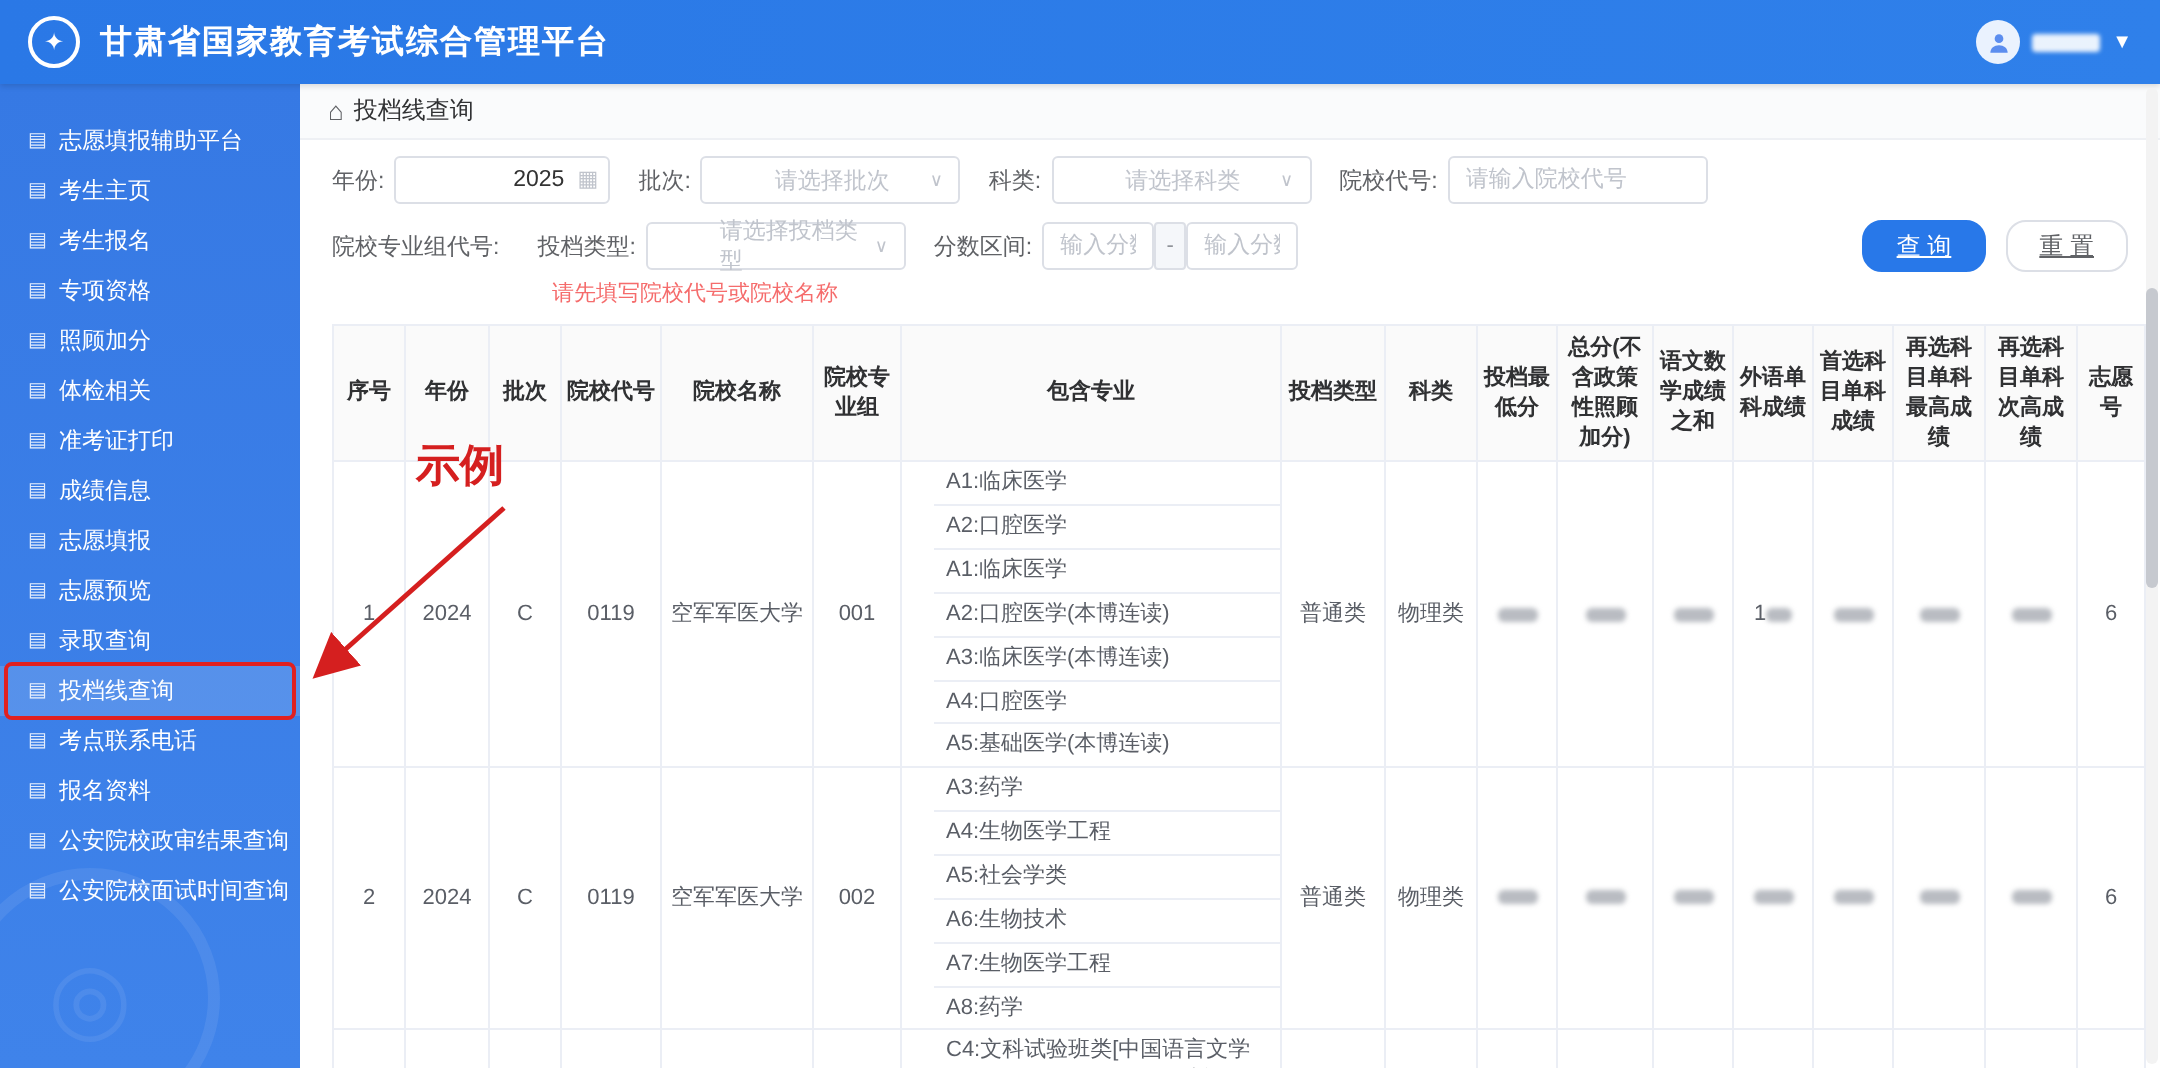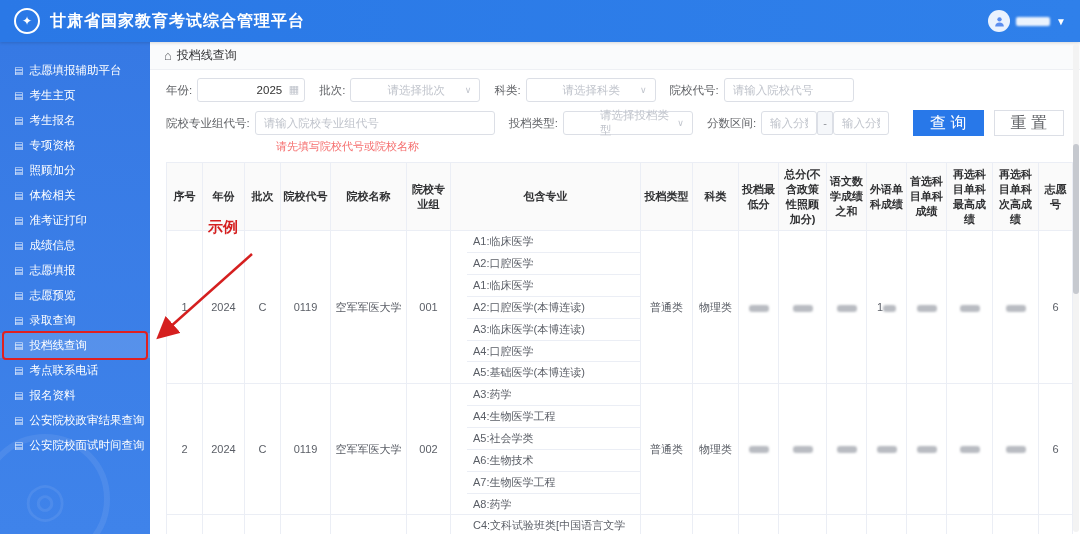--- a/index.html
+++ b/index.html
@@ -48,42 +48,42 @@
   input.ctrl::placeholder { color:#c0c4cc; }
   .sel { justify-content:space-between; color:#c0c4cc; cursor:pointer;padding-left:36px; }
   .sel .caret { color:#c0c4cc; font-size:9px; margin-left:6px; }
   .year-wrap { position:relative; }
   .year-wrap input { width:108px; padding-right:22px;text-align:right; }
   .year-wrap .cal { position:absolute; right:6px; top:5px; color:#c0c4cc; font-size:11px; }
   .w130 { width:130px; } .w140 { width:140px; } .w240 { width:240px; } .w70 { width:56px; }
   .dash-box { width:16px; height:24px; background:#f5f7fa; border:1px solid #dcdfe6; border-radius:2px;
     display:flex; align-items:center; justify-content:center; color:#909399; font-size:11px; }
   .btns { margin-left:auto; display:flex; gap:10px; }
-  .btn { height:26px; padding:0 16px; border-radius:0; font-size:16px; cursor:pointer; border:1px solid transparent; }
+  .btn { height:26px; padding:0 16px; border-radius:10px; font-size:12px; cursor:pointer; border:1px solid transparent;text-decoration:underline; }
   .btn-primary { background:#2878e9; color:#fff; border-color:#2878e9; }
   .btn-plain { background:#fff; color:#606266; border-color:#dcdfe6; }
   .hint { font-size:11px; color:#f56c6c; margin:3px 0 0 110px; }
 
   
   .table-wrap { margin:8px 0 0 16px; }
   table.grid { border-collapse:collapse; table-layout:fixed; width:906px; font-size:11px; }
   .grid th { border:1px solid #ebeef5; background:#fafafa; color:#303133; font-weight:bold;
     padding:4px 2px; text-align:center; line-height:1.35; }
   .grid td { border:1px solid #ebeef5; color:#5a5e66; text-align:center; padding:2px 3px; line-height:1.35; }
   .grid td.majors-cell { padding:0; text-align:left; }
   .major-line { padding:3px 6px; border-bottom:1px solid #ebeef5;margin-left:16px; }
   .major-line:last-child { border-bottom:none; }
   .blur-val { display:inline-block; width:20px; height:7px; background:#b9bcc2; border-radius:3px;
     filter:blur(1.3px); vertical-align:middle; }
   .blur-sm { width:13px; }
 
   
   .anno-box { position:absolute; left:2px; top:331px; width:146px; height:29px;
     border:2px solid #e02020; border-radius:4px; z-index:40; pointer-events:none; }
-  .anno-label { position:absolute; left:208px; top:218px; color:#d51f1f; font-size:15px;
+  .anno-label { position:absolute; left:208px; top:218px; color:#d51f1f; font-size:22px;
     font-family:"DejaVu Serif","Liberation Serif",serif; font-weight:bold; z-index:40; }
   .anno-arrow { position:absolute; left:140px; top:240px; z-index:40; pointer-events:none; }
 
   
   .scroll-track { position:absolute; right:1px; top:44px; width:6px; bottom:2px; background:#f3f3f3; border-radius:3px; z-index:30; }
   .scroll-thumb { position:absolute; right:0; top:100px; width:6px; height:150px; background:#c6c9cf; border-radius:3px; }
 </style>
 </head>
 <body>
 
@@ -203,21 +203,20 @@
         </div>
         <div class="f-group">
           <span class="f-label">院校代号:</span>
           <input class="ctrl w130" placeholder="请输入院校代号" style="">
         </div>
       </div>
 
       <div class="f-row">
         <div class="f-group">
           <span class="f-label">院校专业组代号:</span>
-          <input class="ctrl w240" placeholder="请输入院校专业组代号" style="">
         </div>
         <div class="f-group">
           <span class="f-label">投档类型:</span>
           <div class="ctrl sel w130">
             <span>请选择投档类型</span>
             <span class="caret">∨</span>
           </div>
         </div>
         <div class="f-group">
           <span class="f-label">分数区间:</span>

